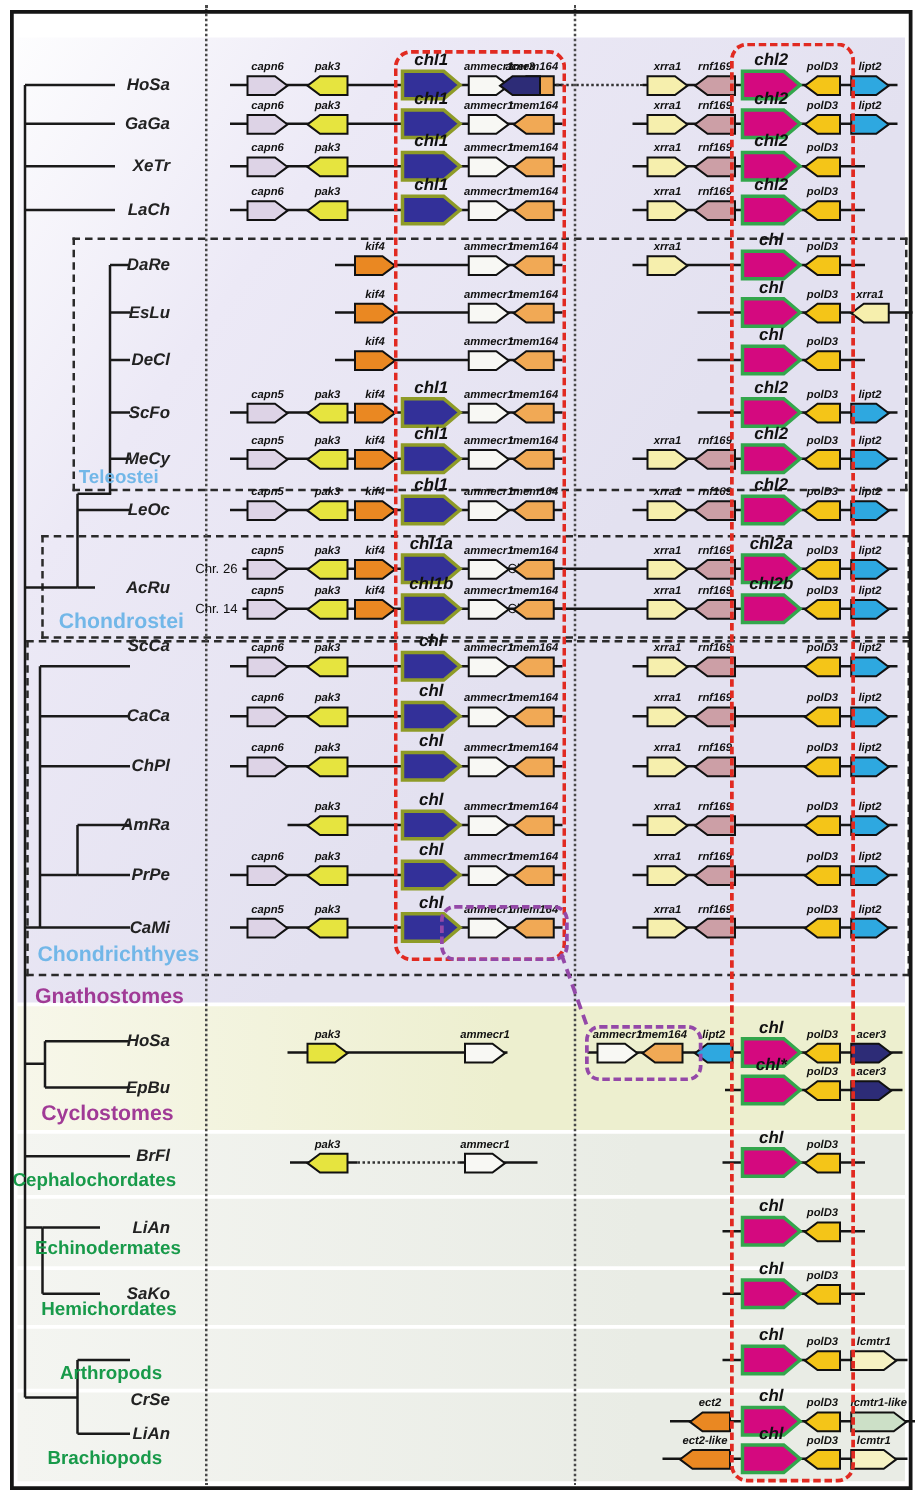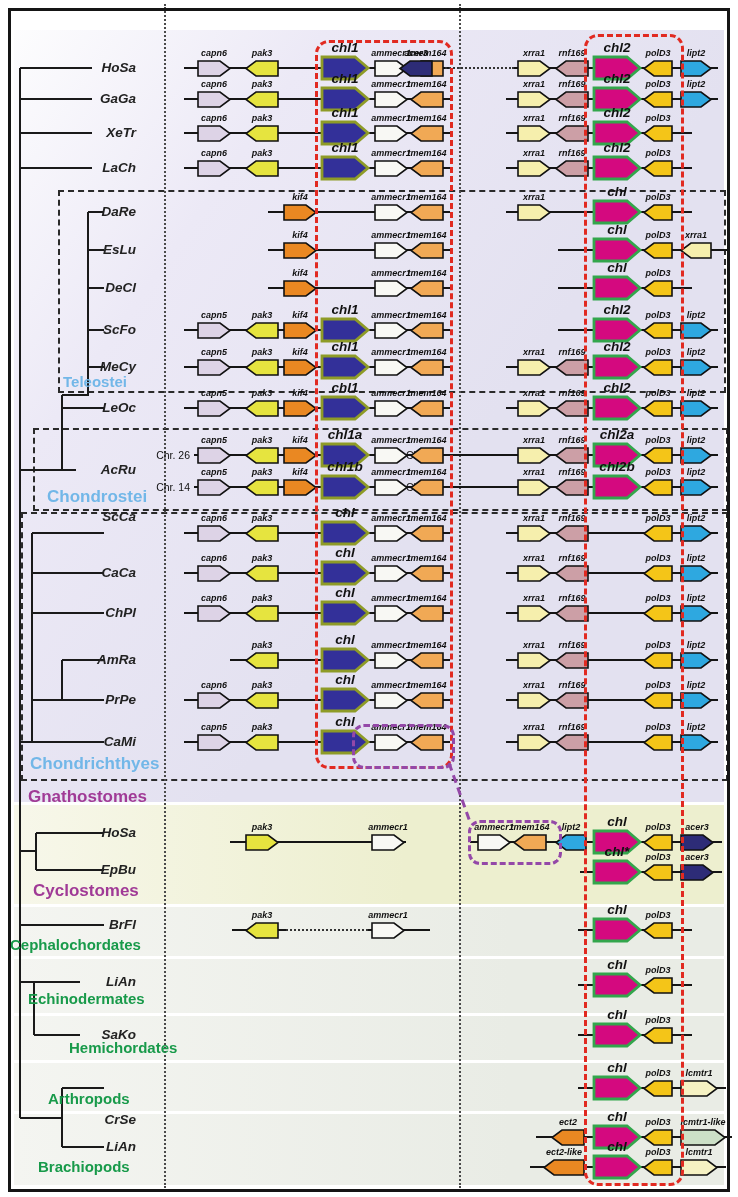--- a/index.html
+++ b/index.html
@@ -105,21 +105,21 @@
     <div class="sp-label" style="left: 76px; top: 1027px;">SaKo</div>
     <div class="sp-label" style="left: 76px; top: 1112px;">CrSe</div>
     <div class="sp-label" style="left: 76px; top: 1139px;">LiAn</div>
     <div class="clade-label" style="left: 63px; top: 373px; color: rgb(114, 183, 232); font-size: 15px;">Teleostei</div>
     <div class="clade-label" style="left: 47px; top: 487px; color: rgb(114, 183, 232); font-size: 17px;">Chondrostei</div>
     <div class="clade-label" style="left: 30px; top: 754px; color: rgb(114, 183, 232); font-size: 17px;">Chondrichthyes</div>
     <div class="clade-label" style="left: 28px; top: 787px; color: rgb(160, 58, 150); font-size: 17px;">Gnathostomes</div>
     <div class="clade-label" style="left: 33px; top: 881px; color: rgb(160, 58, 150); font-size: 17px;">Cyclostomes</div>
     <div class="clade-label" style="left: 10px; top: 936px; color: rgb(24, 154, 74); font-size: 15px;">Cephalochordates</div>
     <div class="clade-label" style="left: 28px; top: 990px; color: rgb(24, 154, 74); font-size: 15px;">Echinodermates</div>
-    <div class="clade-label" style="left: 33px; top: 1039px; color: rgb(24, 154, 74); font-size: 15px; margin-left: 36px;">Hemichordates</div>
+    <div class="clade-label" style="left: 33px; top: 1039px; color: rgb(24, 154, 74); font-size: 15px;">Hemichordates</div>
     <div class="clade-label" style="left: 48px; top: 1090px; color: rgb(24, 154, 74); font-size: 15px;">Arthropods</div>
     <div class="clade-label" style="left: 38px; top: 1158px; color: rgb(24, 154, 74); font-size: 15px;">Brachiopods</div>
     <div class="chr-label" style="left: 150px; top: 449px;">Chr. 26</div>
     <div class="chr-label" style="left: 150px; top: 481px;">Chr. 14</div>
     <div class="chr-label" style="left: 394px; top: 449px;">Chr. 8</div>
     <div class="chr-label" style="left: 394px; top: 481px;">Chr. 9</div>
     <div class="gline" style="left: 184px; top: 67px; width: 266px;"></div>
     <div class="gline" style="left: 398px; top: 67px; width: 36px;"></div>
     <div class="gline" style="left: 514px; top: 67px; width: 204px;"></div>
     <div class="gdots" style="left: 434px; top: 67px; width: 80px;"></div>

